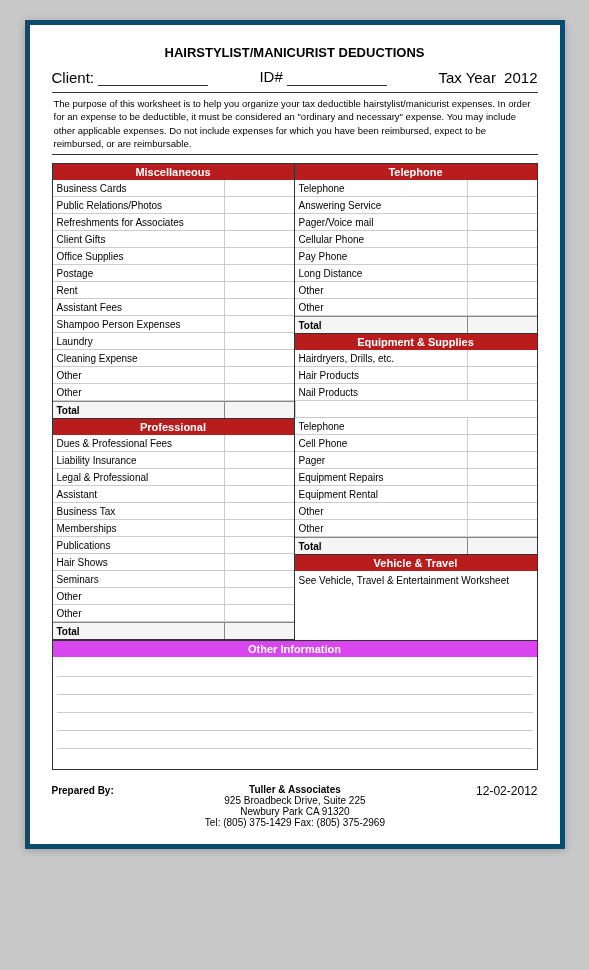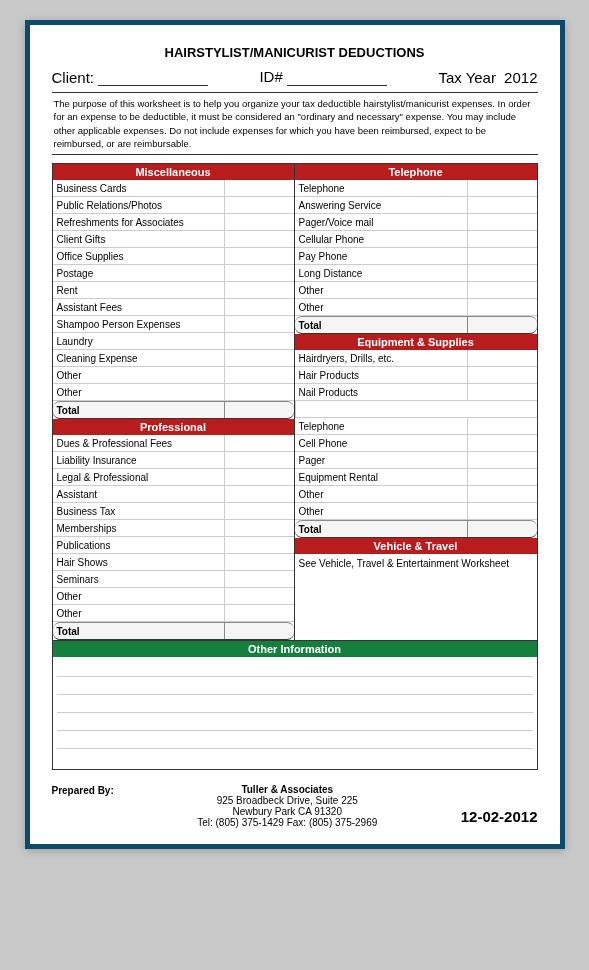--- a/index.html
+++ b/index.html
@@ -93,42 +93,41 @@
       font-size: 10px;
       min-height: 16px;
     }
     .total-row {
       display: flex;
       border-top: 1px solid #888;
       border-bottom: 1px solid #333;
       min-height: 16px;
       align-items: center;
       background: #f5f5f5;
-      border-radius: 7px;
     }
     .total-label {
       padding: 1px 4px;
       flex: 1;
       font-size: 10px;
       font-weight: bold;
     }
     .total-value {
       width: 70px;
       border-left: 1px solid #888;
       padding: 1px 4px;
       font-size: 10px;
       min-height: 16px;
     }
     .other-info-section {
       border: 1px solid #333;
       border-top: none;
       margin-top: 0;
     }
     .other-info-header {
-      background: #15803d;
+      background: #d946ef;
       color: white;
       text-align: center;
       font-weight: bold;
       font-size: 11px;
       padding: 2px 0;
     }
     .other-info-lines {
       padding: 2px 4px;
     }
     .info-line {
@@ -147,23 +146,22 @@
       font-weight: bold;
     }
     .footer-center {
       text-align: center;
       font-size: 10px;
     }
     .footer-center .firm-name {
       font-weight: bold;
     }
     .footer-date {
-      font-size: 15px;
-      font-weight: bold;
-      margin-top: 24px;
+      font-size: 12px;
+      font-weight: normal;
     }
     .vehicle-note {
       font-size: 10px;
       padding: 4px;
     }
   </style>
 </head>
 <body>
 
 <div class="page">
@@ -359,20 +357,24 @@
       <div class="data-row">
           <span class="row-label">Telephone</span>
           <span class="row-value">&nbsp;</span>
         </div>
       <div class="data-row">
           <span class="row-label">Cell Phone</span>
           <span class="row-value">&nbsp;</span>
         </div>
       <div class="data-row">
           <span class="row-label">Pager</span>
+          <span class="row-value">&nbsp;</span>
+        </div>
+      <div class="data-row">
+          <span class="row-label">Equipment Repairs</span>
           <span class="row-value">&nbsp;</span>
         </div>
       <div class="data-row">
           <span class="row-label">Equipment Rental</span>
           <span class="row-value">&nbsp;</span>
         </div>
       <div class="data-row">
           <span class="row-label">Other</span>
           <span class="row-value">&nbsp;</span>
         </div>

